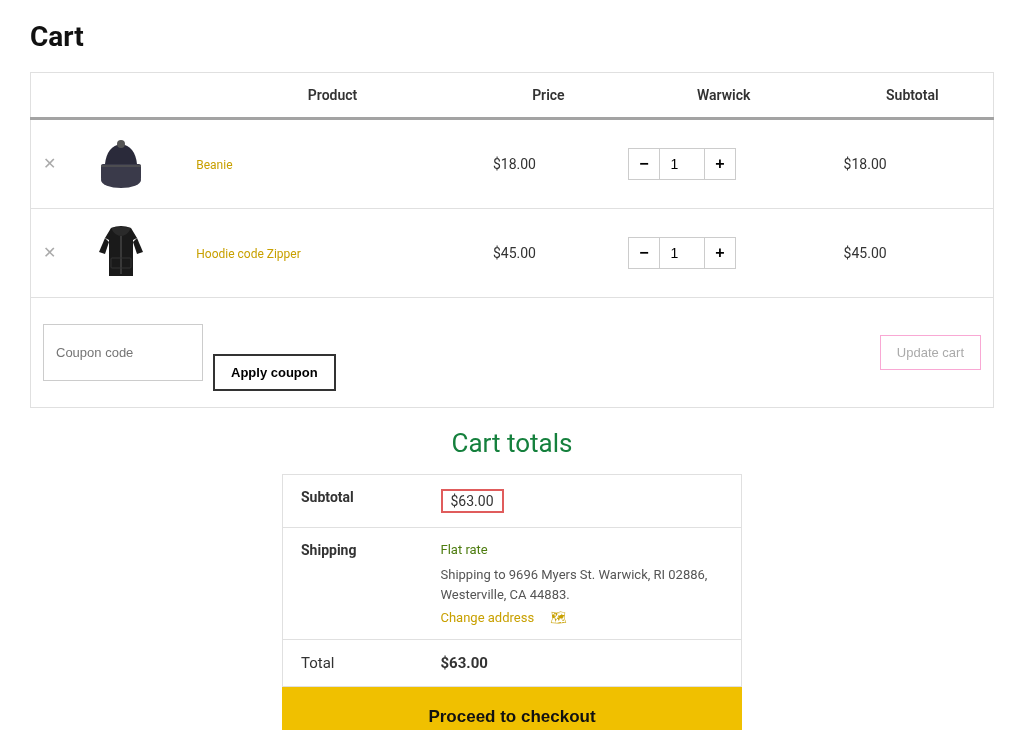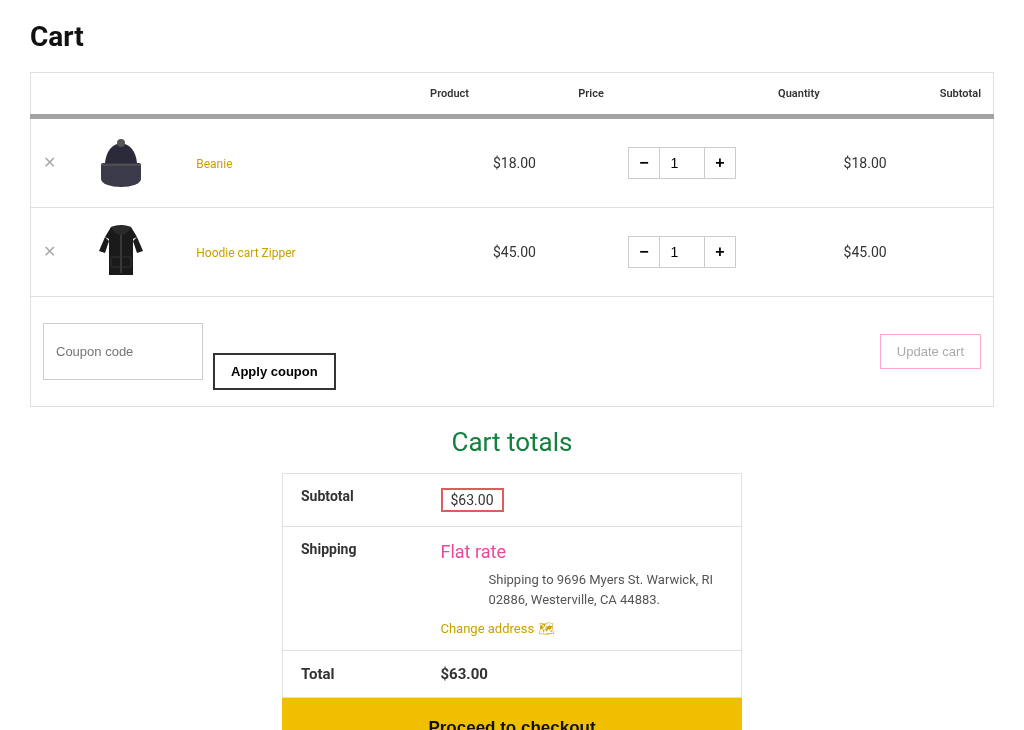--- a/index.html
+++ b/index.html
@@ -17,25 +17,25 @@
       color: #111;
     }
     .cart-table {
       width: 100%;
       border-collapse: collapse;
       border: 1px solid #e0e0e0;
       margin-bottom: 20px;
     }
     .cart-table th {
       padding: 14px 12px;
-      text-align: right;
+      text-align: center;
       font-weight: 600;
-      font-size: 11px;
+      font-size: 14px;
       color: #333;
-      border-bottom: 5px solid #a3a3a3;
+      border-bottom: 3px solid #a3a3a3;
     }
     .cart-table td {
       padding: 14px 12px;
       border-bottom: 1px solid #e0e0e0;
       vertical-align: middle;
     }
     .cart-table tr:last-child td {
       border-bottom: none;
     }
     .remove-btn {
@@ -150,41 +150,40 @@
       width: 140px;
     }
     .subtotal-highlight {
       border: 2px solid #e05c5c;
       display: inline-block;
       padding: 2px 8px;
       color: #333;
       font-size: 14px;
     }
     .shipping-label-text {
-      font-size: 18px;
-      color: #ec4899;
+      font-size: 13px;
+      color: #4d7c0f;
     }
     .shipping-address {
       font-size: 13px;
       color: #555;
       margin-top: 8px;
       line-height: 1.5;
-      margin-left: 48px;
     }
     .change-address-link {
       color: #c8a000;
       text-decoration: none;
       font-size: 13px;
       display: inline-flex;
       align-items: center;
-      gap: 4px;
-      margin-top: 12px;
+      gap: 16px;
+      margin-top: 6px;
     }
     .total-label {
-      font-weight: 700;
+      font-weight: 400;
       font-size: 15px;
     }
     .total-value {
       font-weight: 700;
       font-size: 15px;
     }
     .checkout-btn {
       width: 460px;
       padding: 20px;
       background: #f0c000;
@@ -218,21 +217,21 @@
 
 <h1>Cart</h1>
 
 <table class="cart-table">
   <thead>
     <tr>
       <th class="col-remove"></th>
       <th class="col-img"></th>
       <th class="col-product">Product</th>
       <th class="col-price">Price</th>
-      <th class="col-qty">Quantity</th>
+      <th class="col-qty">Warwick</th>
       <th class="col-subtotal">Subtotal</th>
     </tr>
   </thead>
   <tbody>
 
     <tr>
       <td>
         <button class="remove-btn">✕</button>
       </td>
       <td>
@@ -277,21 +276,21 @@
             <line x1="24" y1="12" x2="24" y2="50" stroke="#444" stroke-width="1.5"></line>
 
             <rect x="14" y="34" width="20" height="10" rx="1" fill="none" stroke="#333" stroke-width="1"></rect>
 
             <path d="M8 14 L2 28 L8 30 L12 18" fill="#1a1a1a"></path>
             <path d="M40 14 L46 28 L40 30 L36 18" fill="#1a1a1a"></path>
           </svg>
         </div>
       </td>
       <td>
-        <a class="product-link" href="#">Hoodie cart Zipper</a>
+        <a class="product-link" href="#">Hoodie code Zipper</a>
       </td>
       <td>$45.00</td>
       <td>
         <div class="qty-control">
           <button class="qty-btn">−</button>
           <input class="qty-input" type="number" value="1" min="1" style="">
           <button class="qty-btn">+</button>
         </div>
       </td>
       <td>$45.00</td>

